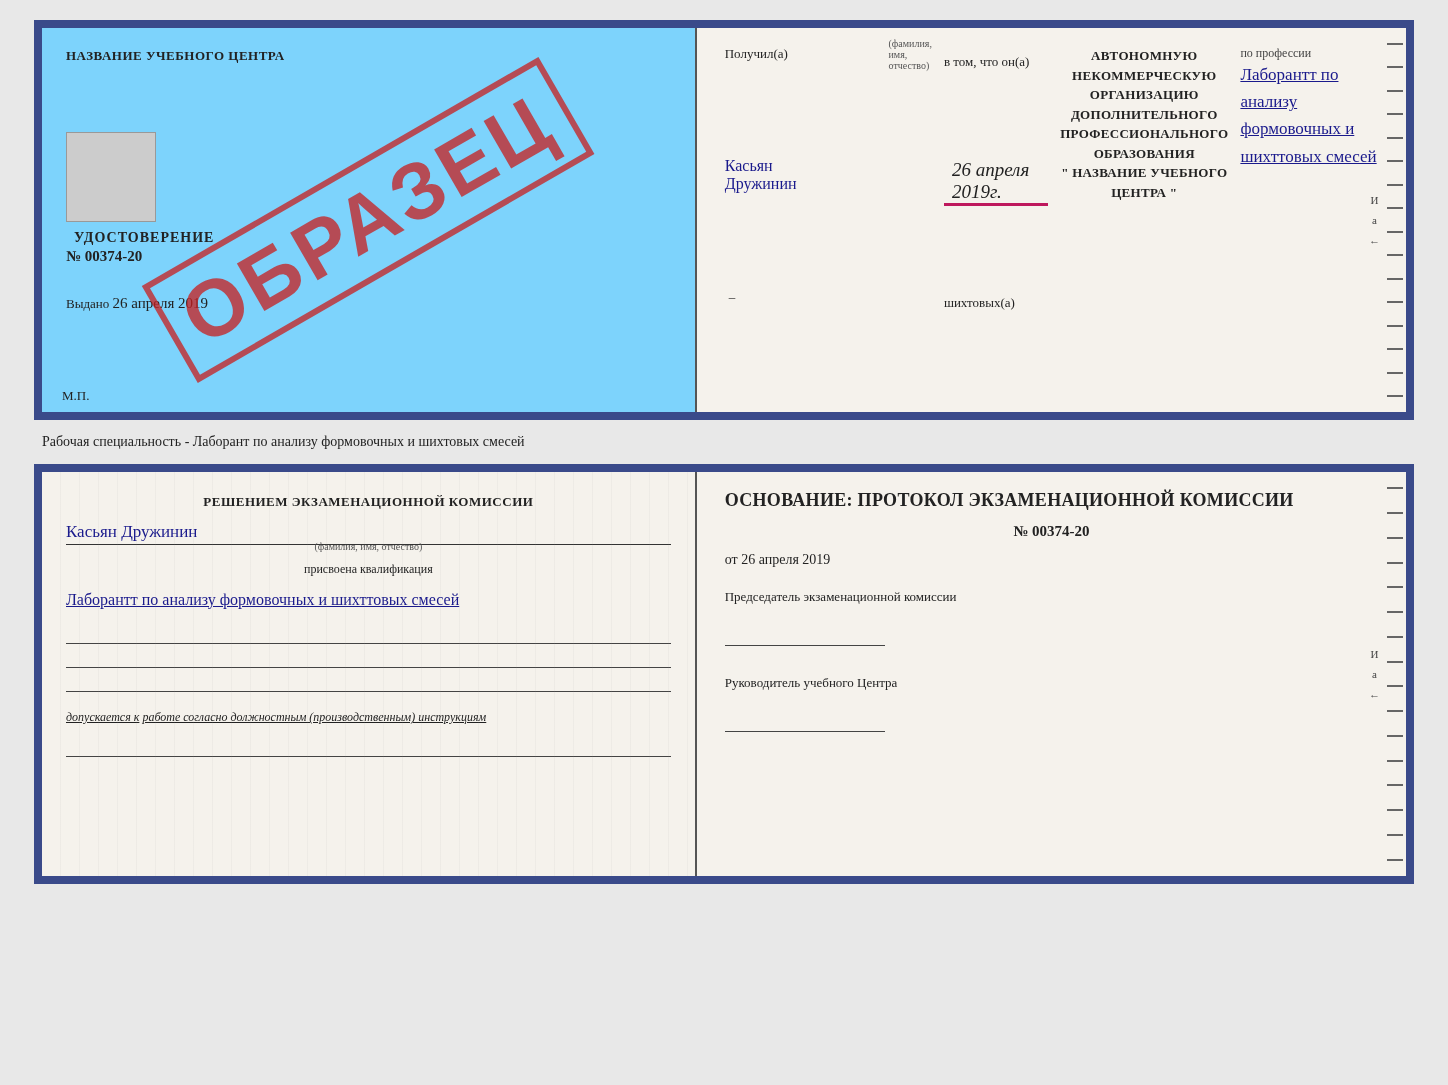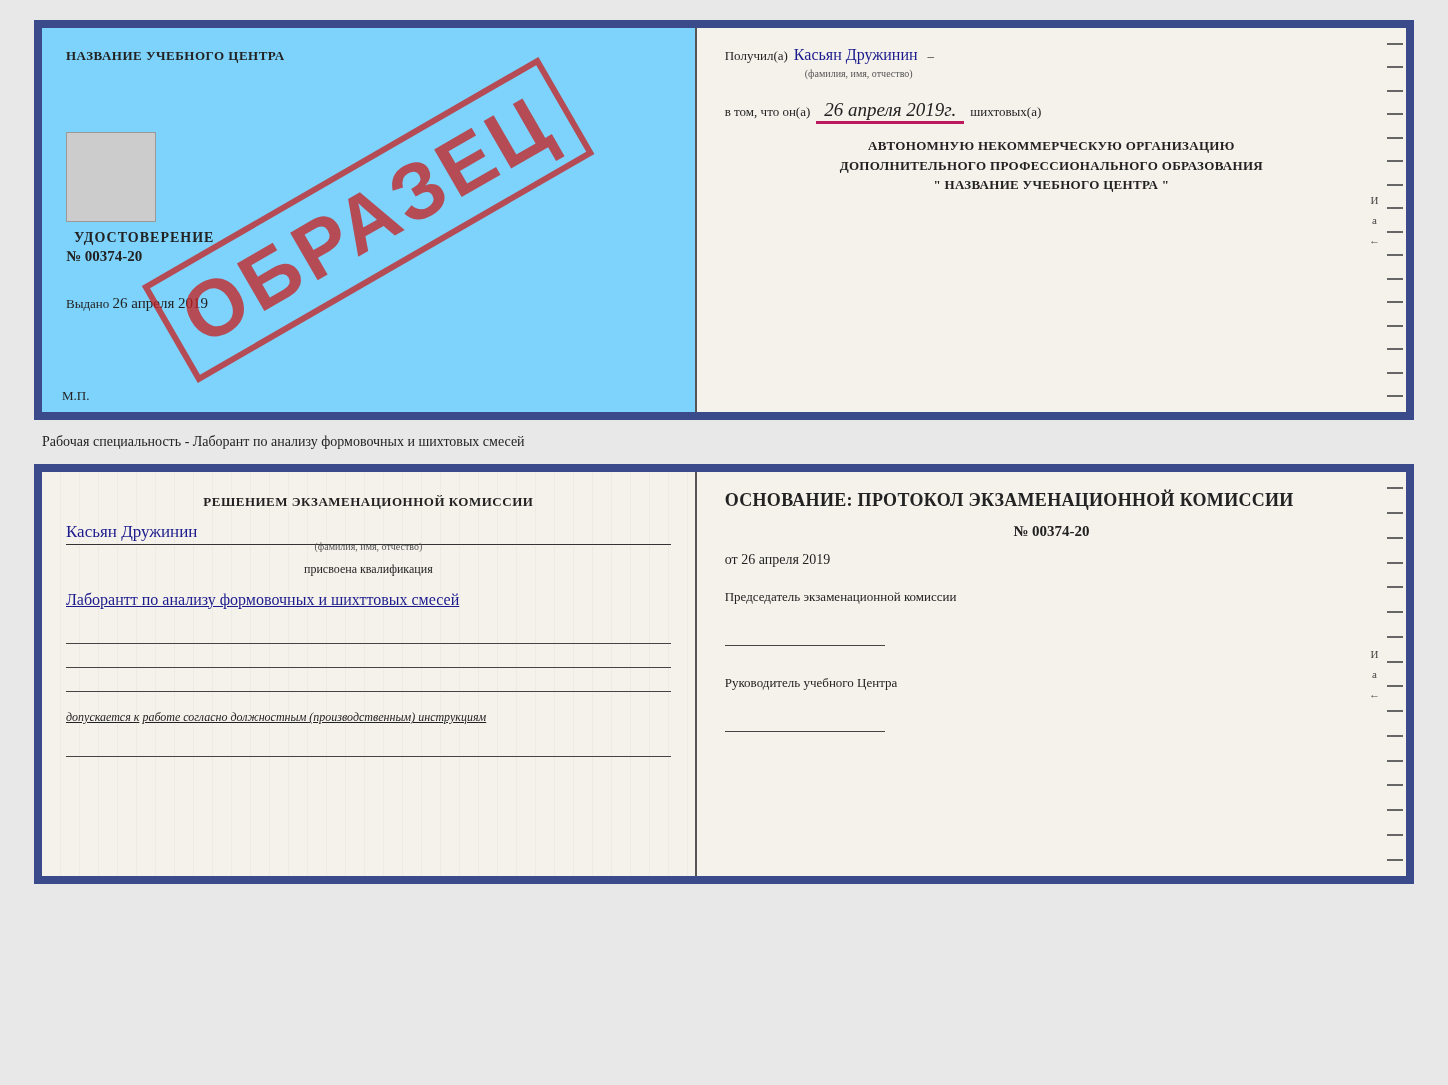--- a/index.html
+++ b/index.html
@@ -55,21 +55,21 @@
       flex-direction: column;
       align-items: flex-start;
       position: relative;
       background: #7dd3fc;
     }
 
     .right-panel {
       width: 52%;
       padding: 18px 28px;
       display: flex;
-      flex-direction: column;
+      flex-direction: row;
       gap: 12px;
       background: #f5f2ec;
       position: relative;
     }
 
     
     .binding-lines-right {
       position: absolute;
       right: 0;
       top: 0;
@@ -398,20 +398,24 @@
         <span style="border-bottom:3px solid #be185d; padding: 0 8px; font-style:italic; font-size:19px;">26 апреля 2019г.</span>
         <span>шихтовых(а)</span>
       </div>
 
       <div class="r-block-center">
         <div>АВТОНОМНУЮ НЕКОММЕРЧЕСКУЮ ОРГАНИЗАЦИЮ</div>
         <div>ДОПОЛНИТЕЛЬНОГО ПРОФЕССИОНАЛЬНОГО ОБРАЗОВАНИЯ</div>
         <div>"   НАЗВАНИЕ УЧЕБНОГО ЦЕНТРА   "</div>
       </div>
 
+      <div class="r-profession">
+        <div style="font-size:12px; color:#444;">по профессии</div>
+        <div class="r-handwritten-large">Лаборантт по анализу формовочных и шихттовых смесей</div>
+      </div>
 
       <div class="binding-lines-right">
         <div class="binding-line"></div>
         <div class="binding-line"></div>
         <div class="binding-line"></div>
         <div class="binding-line"></div>
         <div class="binding-line"></div>
         <div class="binding-line"></div>
         <div class="binding-line"></div>
         <div class="binding-line"></div>

